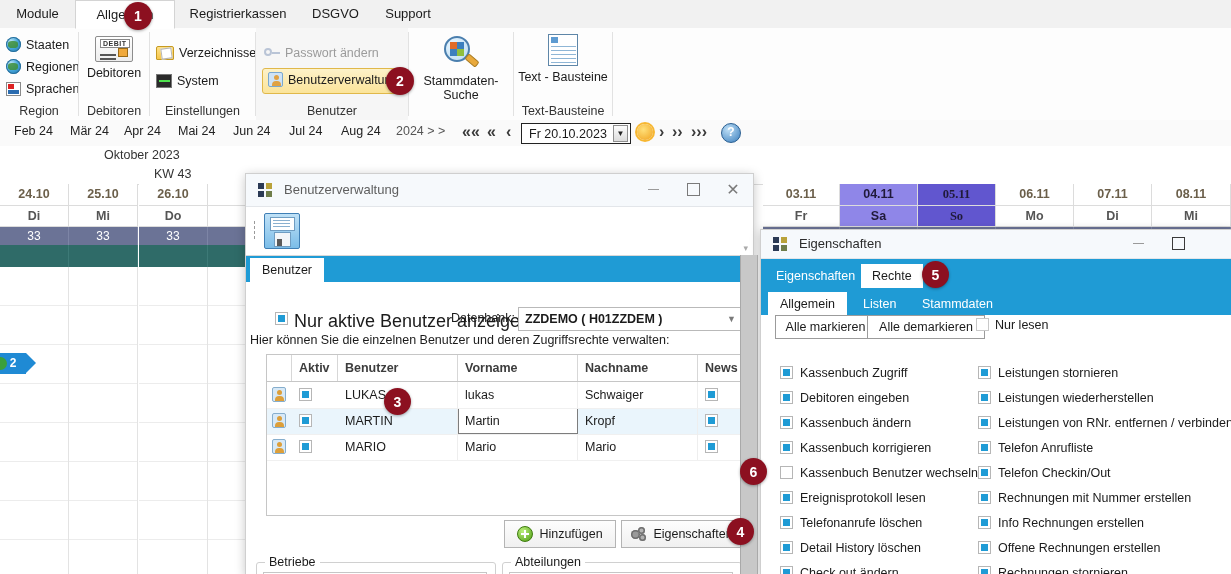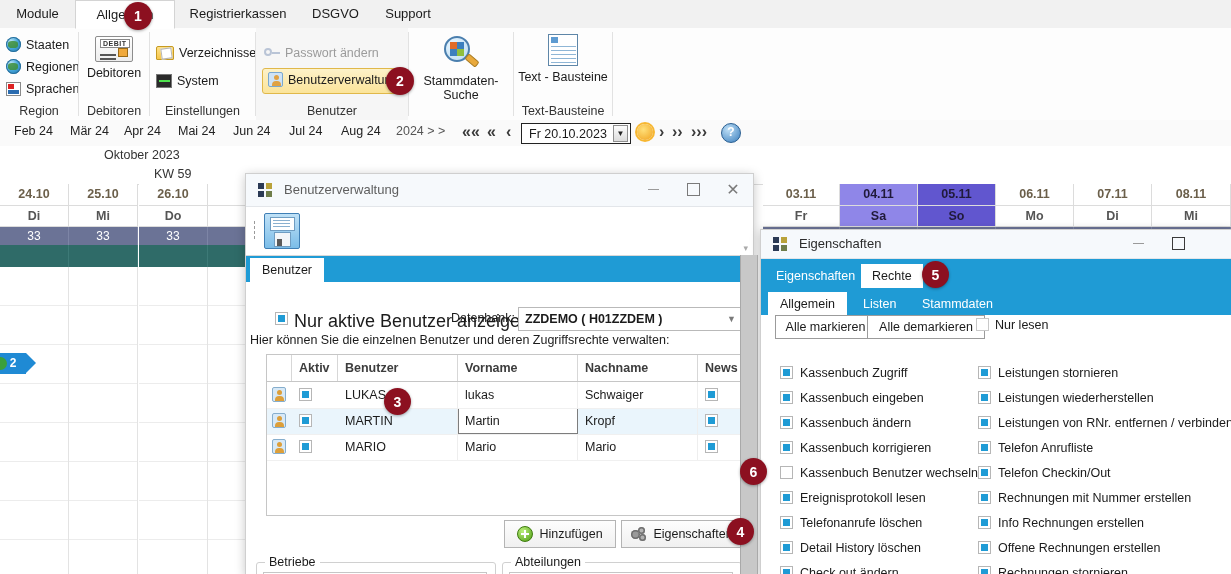--- a/index.html
+++ b/index.html
@@ -329,21 +329,21 @@
     <div class="navarrow" style="left:672px;">››</div>
     <div class="navarrow" style="left:691px;">›››</div>
     <div class="helpico" style="left:721px;">?</div>
   </div>
 
   <div class="cal">
     <div class="cal-month">
       <span style="left:104px;top:2px;">Oktober 2023</span>
     </div>
     <div class="cal-kw">
-      <span style="left:154px;top:2px;">KW 59</span>
+      <span style="left:154px;top:2px;">KW 43</span>
       <i class="kwcell" style="left:0;width:208px;border-right:1px solid #dcdcdc;"></i>
       <i class="kwcell" style="left:208px;width:415px;"></i>
       <i class="kwcell" style="left:623px;width:140px;"></i>
       <i class="kwcell" style="left:763px;width:468px;border-right:none;"></i>
     </div>
 
     <div class="dcol" style="left:0px;">
       <div class="dnum">24.10</div>
       <div class="dday">Di</div>
       <div class="dval">33</div>
@@ -412,21 +412,21 @@
     <div class="dcol" style="left:763px;width:77px;">
       <div class="dnum">03.11</div>
       <div class="dday">Fr</div>
       <div class="dval"></div>
     </div>
     <div class="dcol we" style="left:840px;width:78px;">
       <div class="dnum lblue">04.11</div>
       <div class="dday lblue">Sa</div>
       <div class="dval"></div>
     </div>
-    <div class="dcol we" style="left:918px;width:78px;">
+    <div class="dcol we" style="left:918px;width:78px;font-family:Liberation Serif, serif;">
       <div class="dnum dblue">05.11</div>
       <div class="dday dblue">So</div>
       <div class="dval"></div>
     </div>
     <div class="dcol" style="left:996px;width:78px;">
       <div class="dnum">06.11</div>
       <div class="dday">Mo</div>
       <div class="dval"></div>
     </div>
     <div class="dcol" style="left:1074px;width:78px;">
@@ -584,21 +584,21 @@
       <span class="t" style="left:149px;">Stammdaten</span>
     </div>
 
     <div style="position:absolute;left:0;top:85px;width:471px;height:260px;background:#fff;">
       <div class="egbtn" style="left:14px;top:0px;width:85px;">Alle markieren</div>
       <div class="egbtn" style="left:106px;top:0px;width:102px;">Alle demarkieren</div>
       <span style="position:absolute;left:215px;top:3px;"><span class="cbx grey"></span></span>
       <span style="position:absolute;left:234px;top:3px;font-size:12.5px;">Nur lesen</span>
 
       <div class="chkrow" style="left:19px;top:34px;"><span class="cbx on"></span><span>Kassenbuch Zugriff</span></div>
-      <div class="chkrow" style="left:19px;top:59px;"><span class="cbx on"></span><span>Kassenbuch eingeben</span></div>
+      <div class="chkrow" style="left:19px;top:59px;"><span class="cbx on"></span><span>Debitoren eingeben</span></div>
       <div class="chkrow" style="left:19px;top:84px;"><span class="cbx on"></span><span>Kassenbuch ändern</span></div>
       <div class="chkrow" style="left:19px;top:109px;"><span class="cbx on"></span><span>Kassenbuch korrigieren</span></div>
       <div class="chkrow" style="left:19px;top:134px;"><span class="cbx"></span><span>Kassenbuch Benutzer wechseln</span></div>
       <div class="chkrow" style="left:19px;top:159px;"><span class="cbx on"></span><span>Ereignisprotokoll lesen</span></div>
       <div class="chkrow" style="left:19px;top:184px;"><span class="cbx on"></span><span>Telefonanrufe löschen</span></div>
       <div class="chkrow" style="left:19px;top:209px;"><span class="cbx on"></span><span>Detail History löschen</span></div>
       <div class="chkrow" style="left:19px;top:234px;"><span class="cbx on"></span><span>Check out ändern</span></div>
 
       <div class="chkrow" style="left:217px;top:34px;"><span class="cbx on"></span><span>Leistungen stornieren</span></div>
       <div class="chkrow" style="left:217px;top:59px;"><span class="cbx on"></span><span>Leistungen wiederherstellen</span></div>

